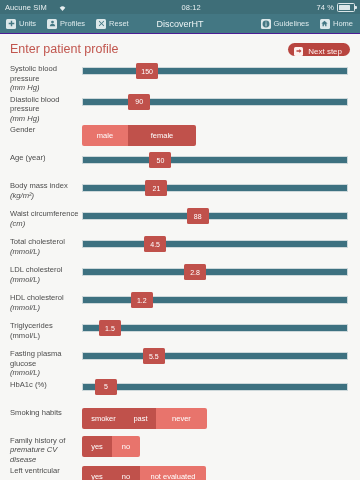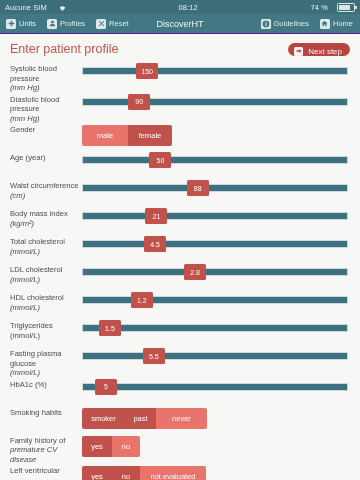--- a/index.html
+++ b/index.html
@@ -23,21 +23,21 @@
     display: flex;
     align-items: center;
     padding: 0 5px;
     box-sizing: border-box;
     color: #e8eff0;
     font-size: 7.5px;
     letter-spacing: 0.1px;
   }
   .sb-left { display:flex; align-items:center; gap:12px; flex: 0 0 auto; }
   .sb-center { flex: 1 1 auto; text-align:center; font-size:7.5px; }
-  .sb-right { display:flex; align-items:center; gap:9px; flex: 0 0 auto; }
+  .sb-right { display:flex; align-items:center; gap:3px; flex: 0 0 auto; }
   .wifi-icon {
     width: 7px; height: 7px;
     display:inline-block;
     position: relative;
     top: 1px;
   }
   .battery {
     width: 16px; height: 7px;
     border: 1px solid #dbe6e8;
     border-radius: 1.5px;
@@ -303,47 +303,47 @@
             <div class="slider">
               <div class="track"></div>
               <div class="thumb" style="left: 21.5%;">90</div>
             </div>
           </div>
         </div>
         <div class="row">
           <div class="row-label"><span>Gender</span></div>
           <div class="row-ctl"><div class="seg">
               <div class="seg-btn" style="width: 46px;">male</div>
-              <div class="seg-btn sel" style="width: 44px;">female</div>
+              <div class="seg-btn sel" style="width: 68px;">female</div>
             </div></div>
         </div>
         <div class="row">
           <div class="row-label"><span>Age (year)</span></div>
           <div class="row-ctl">
             <div class="slider">
               <div class="track"></div>
               <div class="thumb" style="left: 29.5%;">50</div>
             </div>
           </div>
         </div>
         <div class="row">
+          <div class="row-label"><span>Body mass index</span><span class="l2">(kg/m²)</span></div>
+          <div class="row-ctl">
+            <div class="slider">
+              <div class="track"></div>
+              <div class="thumb" style="left: 28%;">21</div>
+            </div>
+          </div>
+        </div>
+        <div class="row">
           <div class="row-label"><span>Waist circumference</span><span class="l2">(cm)</span></div>
           <div class="row-ctl">
             <div class="slider">
               <div class="track"></div>
               <div class="thumb" style="left: 43.5%;">88</div>
-            </div>
-          </div>
-        </div>
-        <div class="row">
-          <div class="row-label"><span>Body mass index</span><span class="l2">(kg/m²)</span></div>
-          <div class="row-ctl">
-            <div class="slider">
-              <div class="track"></div>
-              <div class="thumb" style="left: 28%;">21</div>
             </div>
           </div>
         </div>
         <div class="row">
           <div class="row-label"><span>Total cholesterol</span><span class="l2">(mmol/L)</span></div>
           <div class="row-ctl">
             <div class="slider">
               <div class="track"></div>
               <div class="thumb" style="left: 27.5%;">4.5</div>
             </div>

